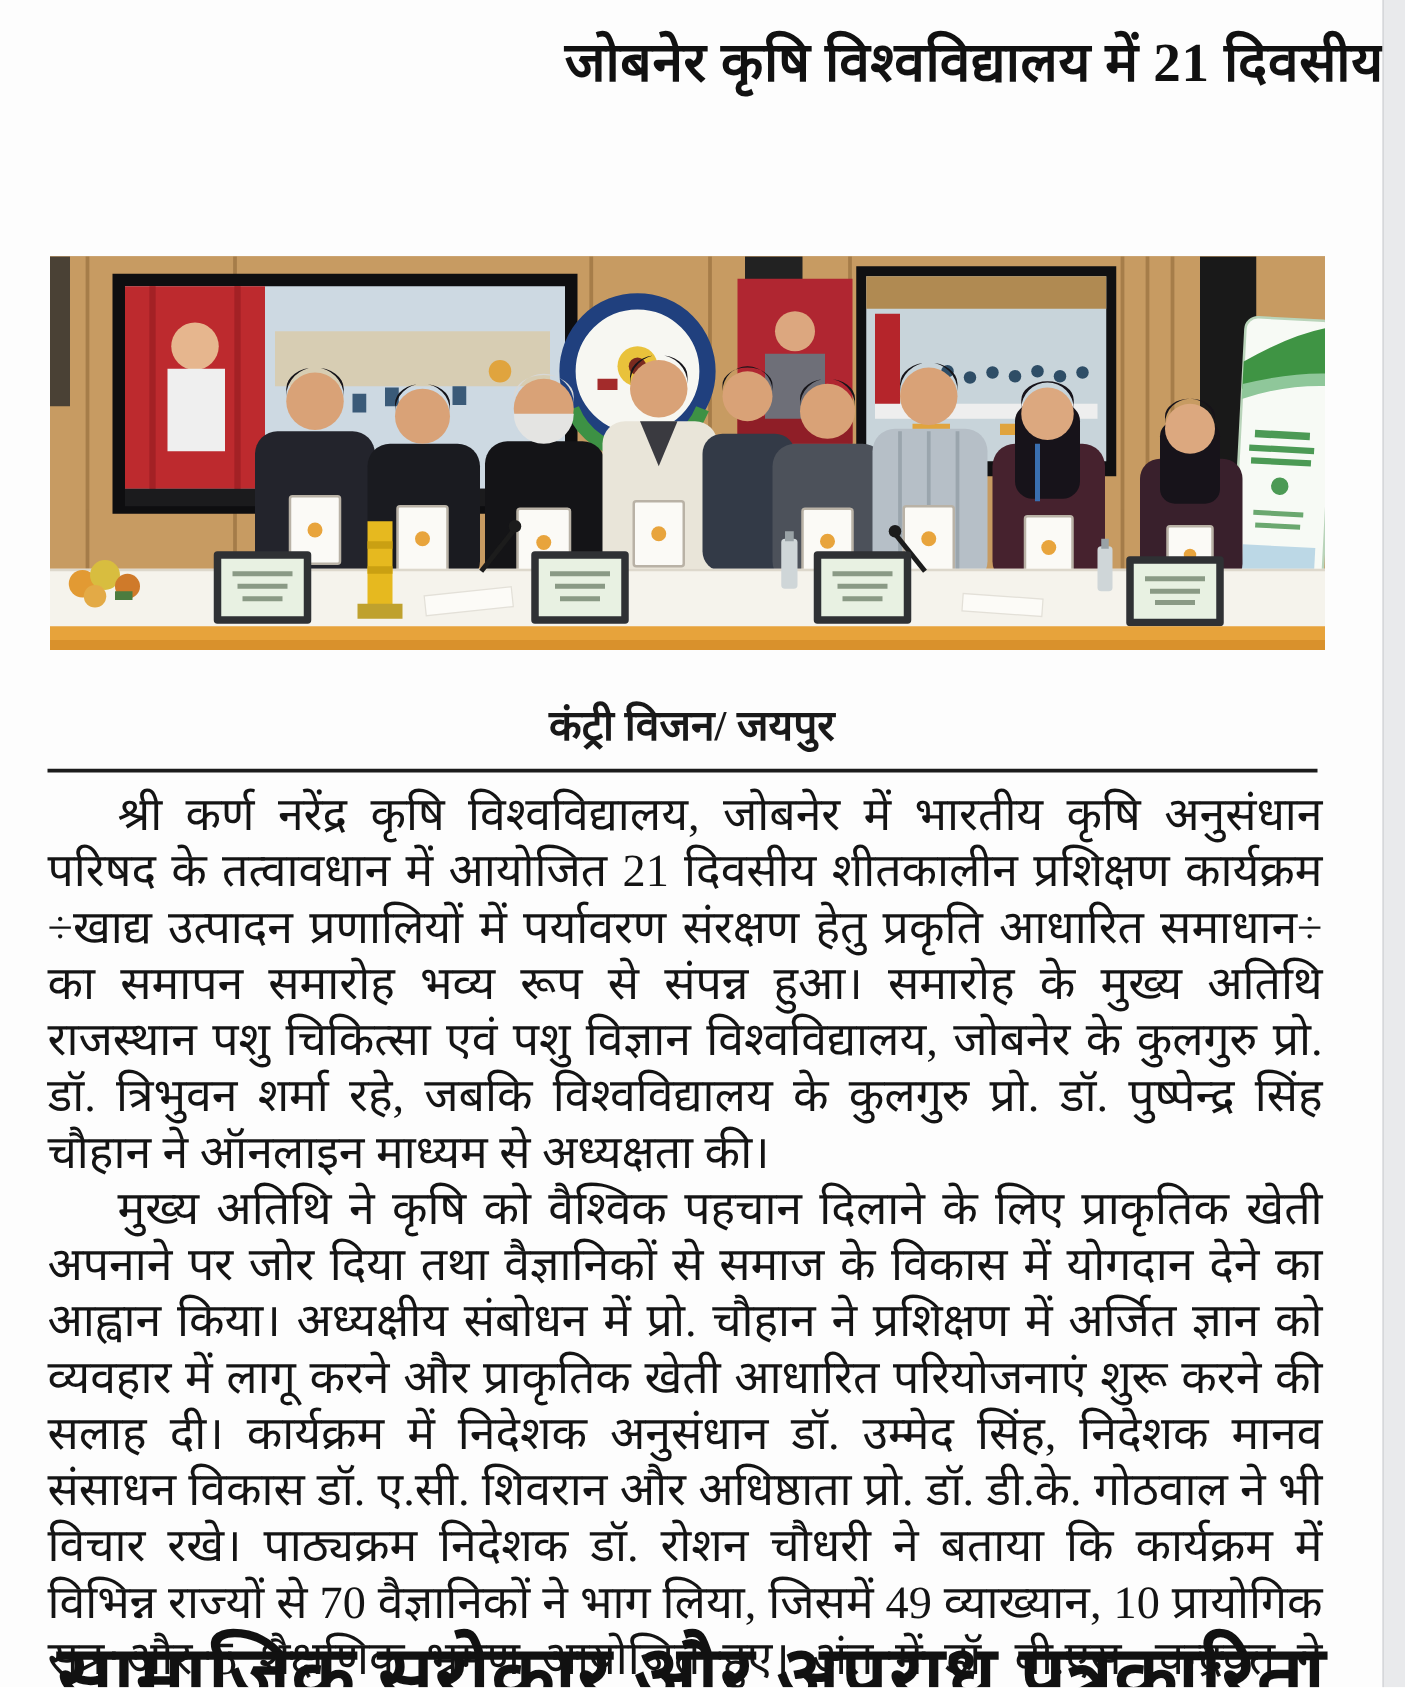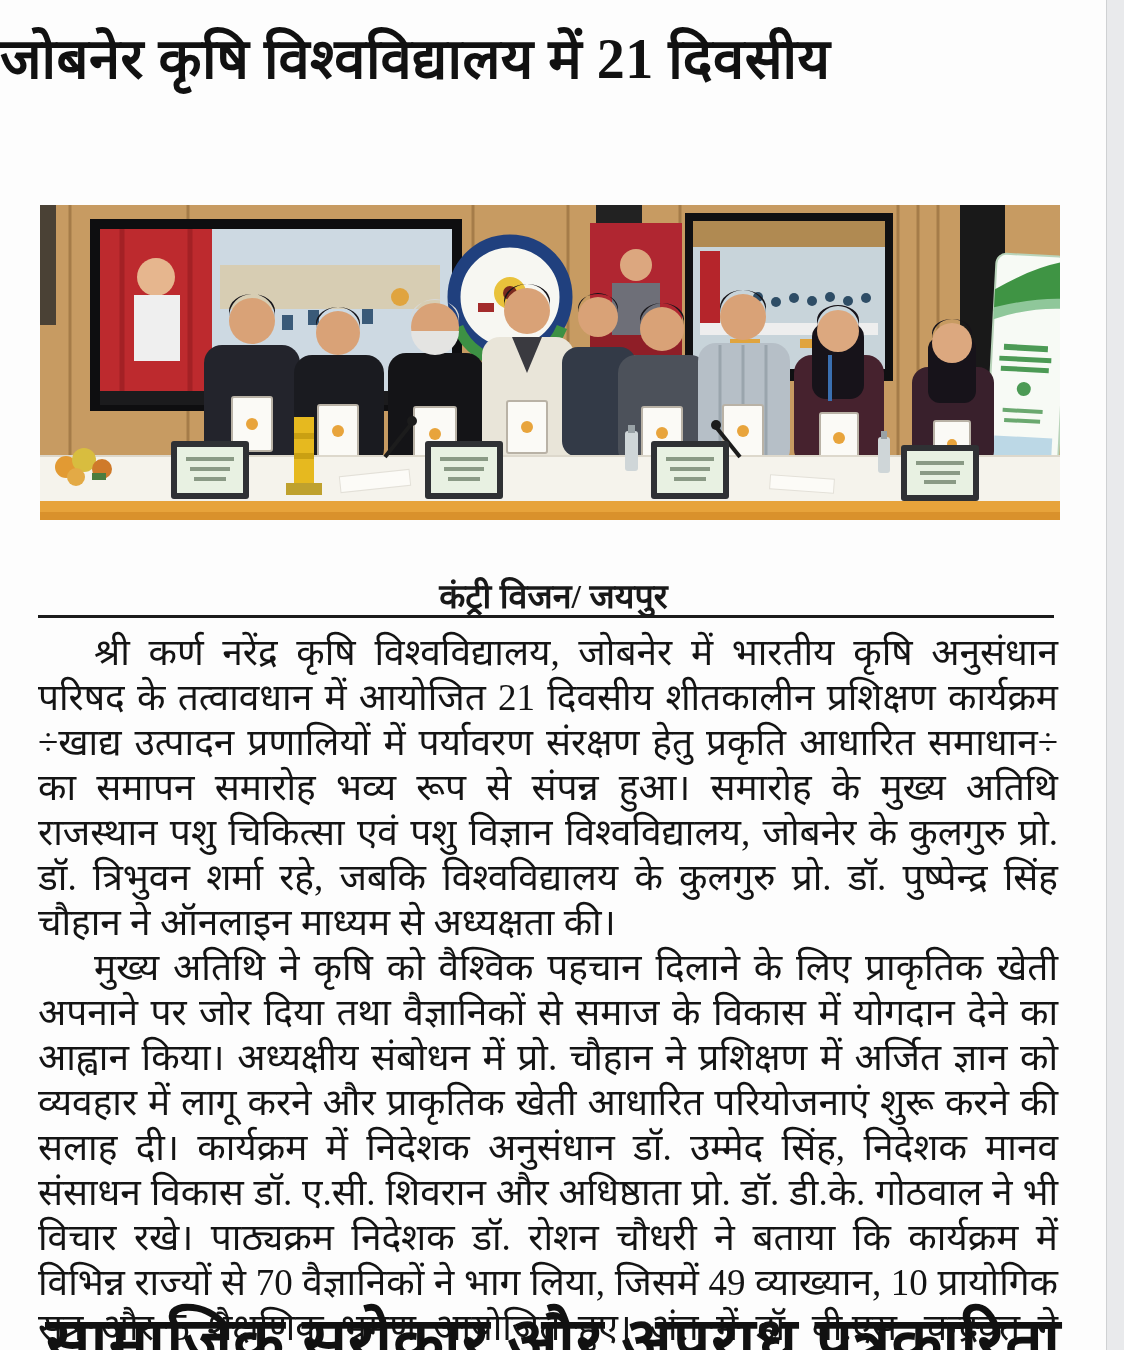--- a/index.html
+++ b/index.html
@@ -12,35 +12,35 @@
     color:#161616;
   }
   
   .gutter{
     position:absolute;top:0;right:0;width:17px;height:1350px;
     background:#e9eaec;border-left:1px solid #cfd1d3;
   }
   
   .headline{
     position:absolute;top:18px;left:0;width:1107px;
-    text-align:left;
+    text-align:right;
     font-weight:700;
-    font-size:56px;
+    font-size:44px;
     line-height:1.48;
     letter-spacing:0.5px;
     color:#111;
   }
   
   .photo{
     position:absolute;left:40px;top:205px;width:1020px;height:315px;
     margin:0;overflow:hidden;background:#c2955c;
   }
   
   .byline{
-    position:absolute;top:572px;left:0;width:1107px;
+    position:absolute;top:556px;left:0;width:1107px;
     text-align:center;
     font-weight:700;font-size:34px;color:#191919;
   }
   .rule{
     position:absolute;top:615px;left:38px;width:1016px;height:0;
     border:none;border-top:3.5px solid #1c1c1c;margin:0;
   }
   
   .body-copy{
     position:absolute;top:630px;left:38px;width:1020px;

